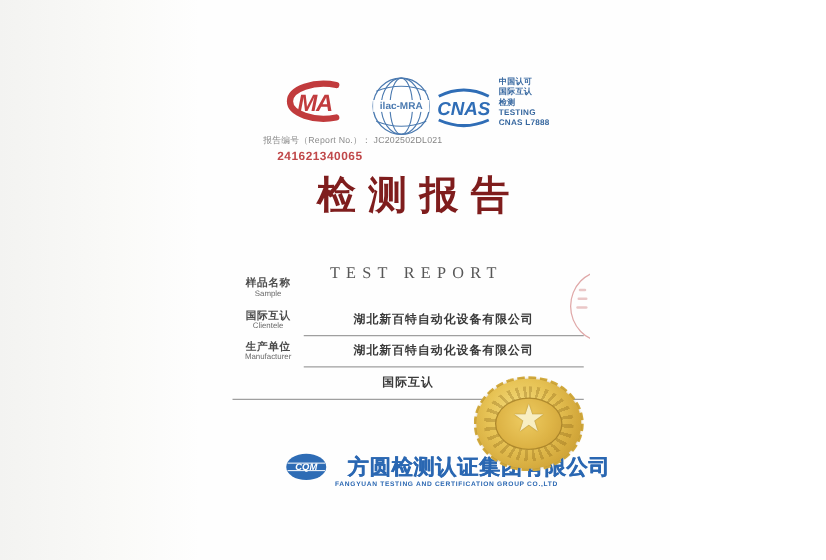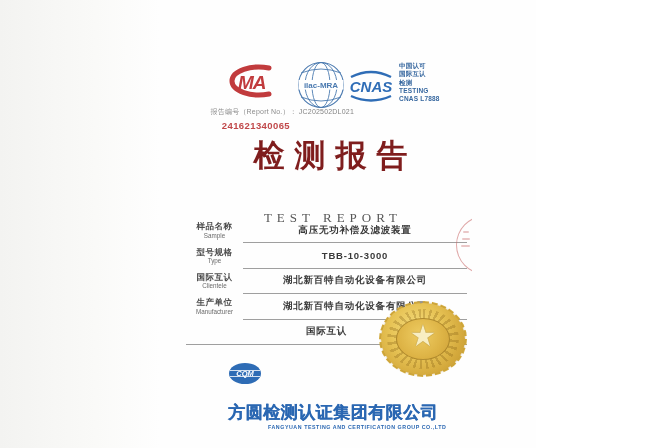--- a/index.html
+++ b/index.html
@@ -84,21 +84,21 @@
     position:absolute;inset:17px;border-radius:50%;
     background:radial-gradient(circle at 45% 40%, #eecc62 0%, #ddb345 60%, #cda038 100%);
     border:1px solid rgba(130,95,20,.5);
   }
   .seal-star{
     position:absolute;left:0;top:15px;width:100%;text-align:center;
     font-size:30px;color:#f8eec2;text-shadow:0 0 1px #8a6a18;line-height:40px;
   }
   
   .footer{position:absolute;left:228px;top:362px;z-index:2;}
-  .footer-row{display:flex;align-items:flex-start;gap:16px;flex-direction:column;}
+  .footer-row{display:flex;align-items:flex-end;gap:16px;}
   .fy-logo{width:34px;height:23px;flex:none;}
   .footer-zh{
     font-size:17px;font-weight:800;color:#2a67b2;letter-spacing:.5px;
     text-shadow:.4px 0 0 #2a67b2;white-space:nowrap;
   }
   .footer-en{
     margin-left:40px;margin-top:0px;font-size:5.3px;letter-spacing:.55px;
     color:#2a67b2;font-weight:600;white-space:nowrap;
   }
 </style>
@@ -150,30 +150,22 @@
   <div class="title-zh">检测报告</div>
   <div class="title-en">TEST REPORT</div>
 
   <div class="info-table">
 
     <div class="info-row">
       <div class="info-label">
         <div class="zh">样品名称</div>
         <div class="en">Sample</div>
       </div>
-      <div class="info-value">高压无功补偿及滤波装置</div>
-    </div>
-
-    <div class="info-row">
-      <div class="info-label">
-        <div class="zh">型号规格</div>
-        <div class="en">Type</div>
-      </div>
-      <div class="info-value">TBB-10-3000</div>
-    </div>
+    </div>
+
 
     <div class="info-row">
       <div class="info-label">
         <div class="zh">国际互认</div>
         <div class="en">Clientele</div>
       </div>
       <div class="info-value">湖北新百特自动化设备有限公司</div>
     </div>
 
     <div class="info-row">

